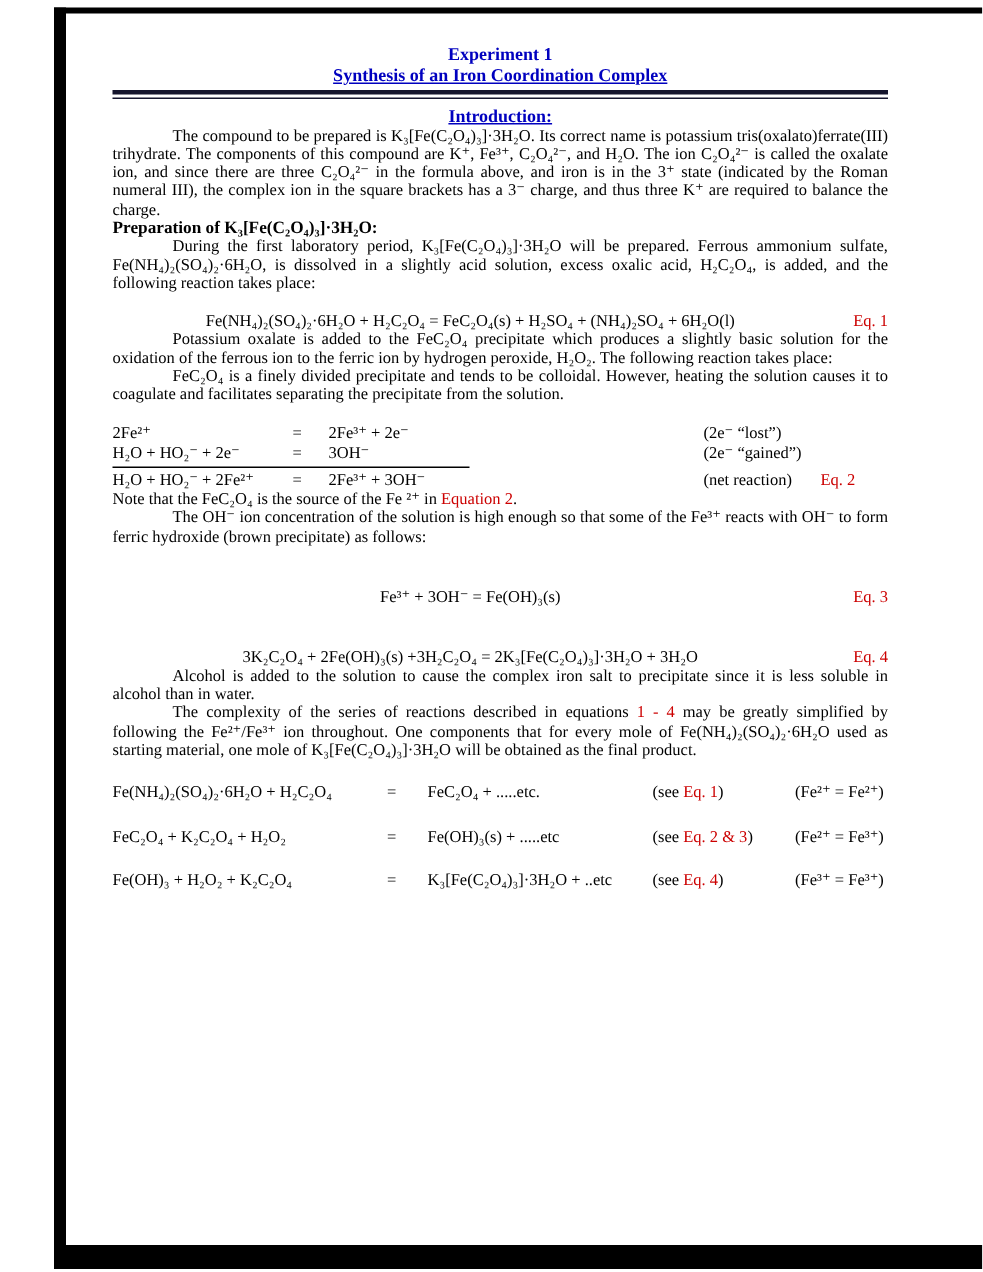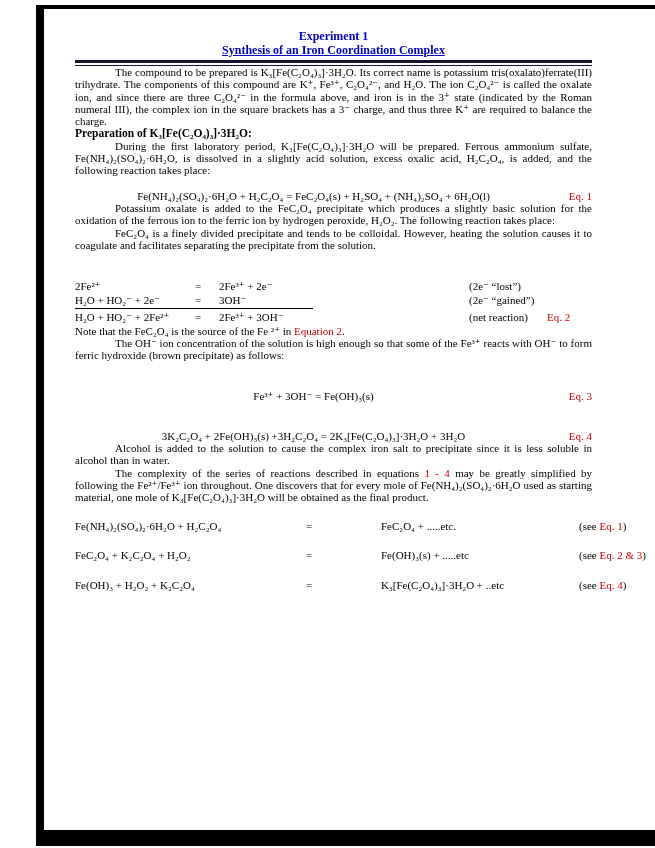--- a/index.html
+++ b/index.html
@@ -26,42 +26,43 @@
   .mt10 { margin-top:10px; } .mt11 { margin-top:11px; } .mt12 { margin-top:28px; }
   .mt13 { margin-top:13px; }
 
   .h-black { font-weight:bold; font-size:11.5px; margin-top:0; }
 
   .eqrow { display:flex; align-items:center; }
   .eq-formula { flex:1; text-align:center; }
   .eq-label   { color:var(--red,#cc0000); width:40px; text-align:right; }
   a.ref { color:var(--red,#cc0000); text-decoration:none; cursor:pointer; }
 
-  .redox { margin-top:29px; }
+  .redox { margin-top:13px; }
   .rx-row { display:grid; grid-template-columns:120px 24px 250px 1fr 45px; line-height:13.5px; }
   .rx-label { color:var(--red,#cc0000); }
   .sum-line { width:238px; height:1px; background:#000; margin:1px 0 2px 0; }
 
   .summary { margin-top:2px; }
   .sum-row { display:grid; grid-template-columns:183px 27px 150px 95px 1fr;
-             margin-top:16px; white-space:nowrap; line-height:13.5px;gap:48px; }
+             margin-top:16px; white-space:nowrap; line-height:13.5px; }
 </style>
 </head>
 <body>
 
 <div class="page">
   <div class="edge edge-top"></div>
   <div class="edge edge-left"></div>
   <div class="edge edge-bottom"></div>
 
   <div class="content">
 
     <div class="h-blue">Experiment 1</div>
     <div class="h-blue underl">Synthesis of an Iron Coordination Complex</div>
     <div class="rule"></div>
+    <div class="h-blue underl sect">Introduction:</div>
 
     <p class="body indent mt10">The compound to be prepared is K₃[Fe(C₂O₄)₃]·3H₂O. Its correct name is potassium tris(oxalato)ferrate(III) trihydrate. The components of this compound are K⁺, Fe³⁺, C₂O₄²⁻, and H₂O. The ion C₂O₄²⁻ is called the oxalate ion, and since there are three C₂O₄²⁻ in the formula above, and iron is in the 3⁺ state (indicated by the Roman numeral III), the complex ion in the square brackets has a 3⁻ charge, and thus three K⁺ are required to balance the charge.</p>
 
     <div class="h-black">Preparation of K₃[Fe(C₂O₄)₃]·3H₂O:</div>
 
     <p class="body indent mt12">During the first laboratory period, K₃[Fe(C₂O₄)₃]·3H₂O will be prepared. Ferrous ammonium sulfate, Fe(NH₄)₂(SO₄)₂·6H₂O, is dissolved in a slightly acid solution, excess oxalic acid, H₂C₂O₄, is added, and the following reaction takes place:</p>
 
     <div class="eqrow mt13">
       <span class="eq-formula">Fe(NH₄)₂(SO₄)₂·6H₂O + H₂C₂O₄  =  FeC₂O₄(s) + H₂SO₄ + (NH₄)₂SO₄ + 6H₂O(l)</span>
       <span class="eq-label">Eq. 1</span>
@@ -104,21 +105,21 @@
     </div>
 
 
     <div class="eqrow mt12">
       <span class="eq-formula">3K₂C₂O₄ + 2Fe(OH)₃(s) +3H₂C₂O₄ = 2K₃[Fe(C₂O₄)₃]·3H₂O + 3H₂O</span>
       <span class="eq-label">Eq. 4</span>
     </div>
 
     <p class="body indent mt11">Alcohol is added to the solution to cause the complex iron salt to precipitate since it is less soluble in alcohol than in water.</p>
 
-    <p class="body indent mt13"><span>The complexity of the series of reactions described in equations </span><a class="ref">1 - 4</a><span> may be greatly simplified by following the Fe²⁺/Fe³⁺ ion throughout. One discovers that for every mole of Fe(NH₄)₂(SO₄)₂·6H₂O used as starting material, one mole of K₃[Fe(C₂O₄)₃]·3H₂O will be obtained as the final product.</span></p>
+    <p class="body indent mt13"><span>The complexity of the series of reactions described in equations </span><a class="ref">1 - 4</a><span> may be greatly simplified by following the Fe²⁺/Fe³⁺ ion throughout. One components that for every mole of Fe(NH₄)₂(SO₄)₂·6H₂O used as starting material, one mole of K₃[Fe(C₂O₄)₃]·3H₂O will be obtained as the final product.</span></p>
 
     <div class="summary">
 
       <div class="sum-row">
         <span>Fe(NH₄)₂(SO₄)₂·6H₂O + H₂C₂O₄</span>
         <span>=</span>
         <span>FeC₂O₄ + .....etc.</span>
         <span><span>(see </span><a class="ref">Eq. 1</a><span>)</span></span>
         <span>(Fe²⁺ = Fe²⁺)</span>
       </div>

